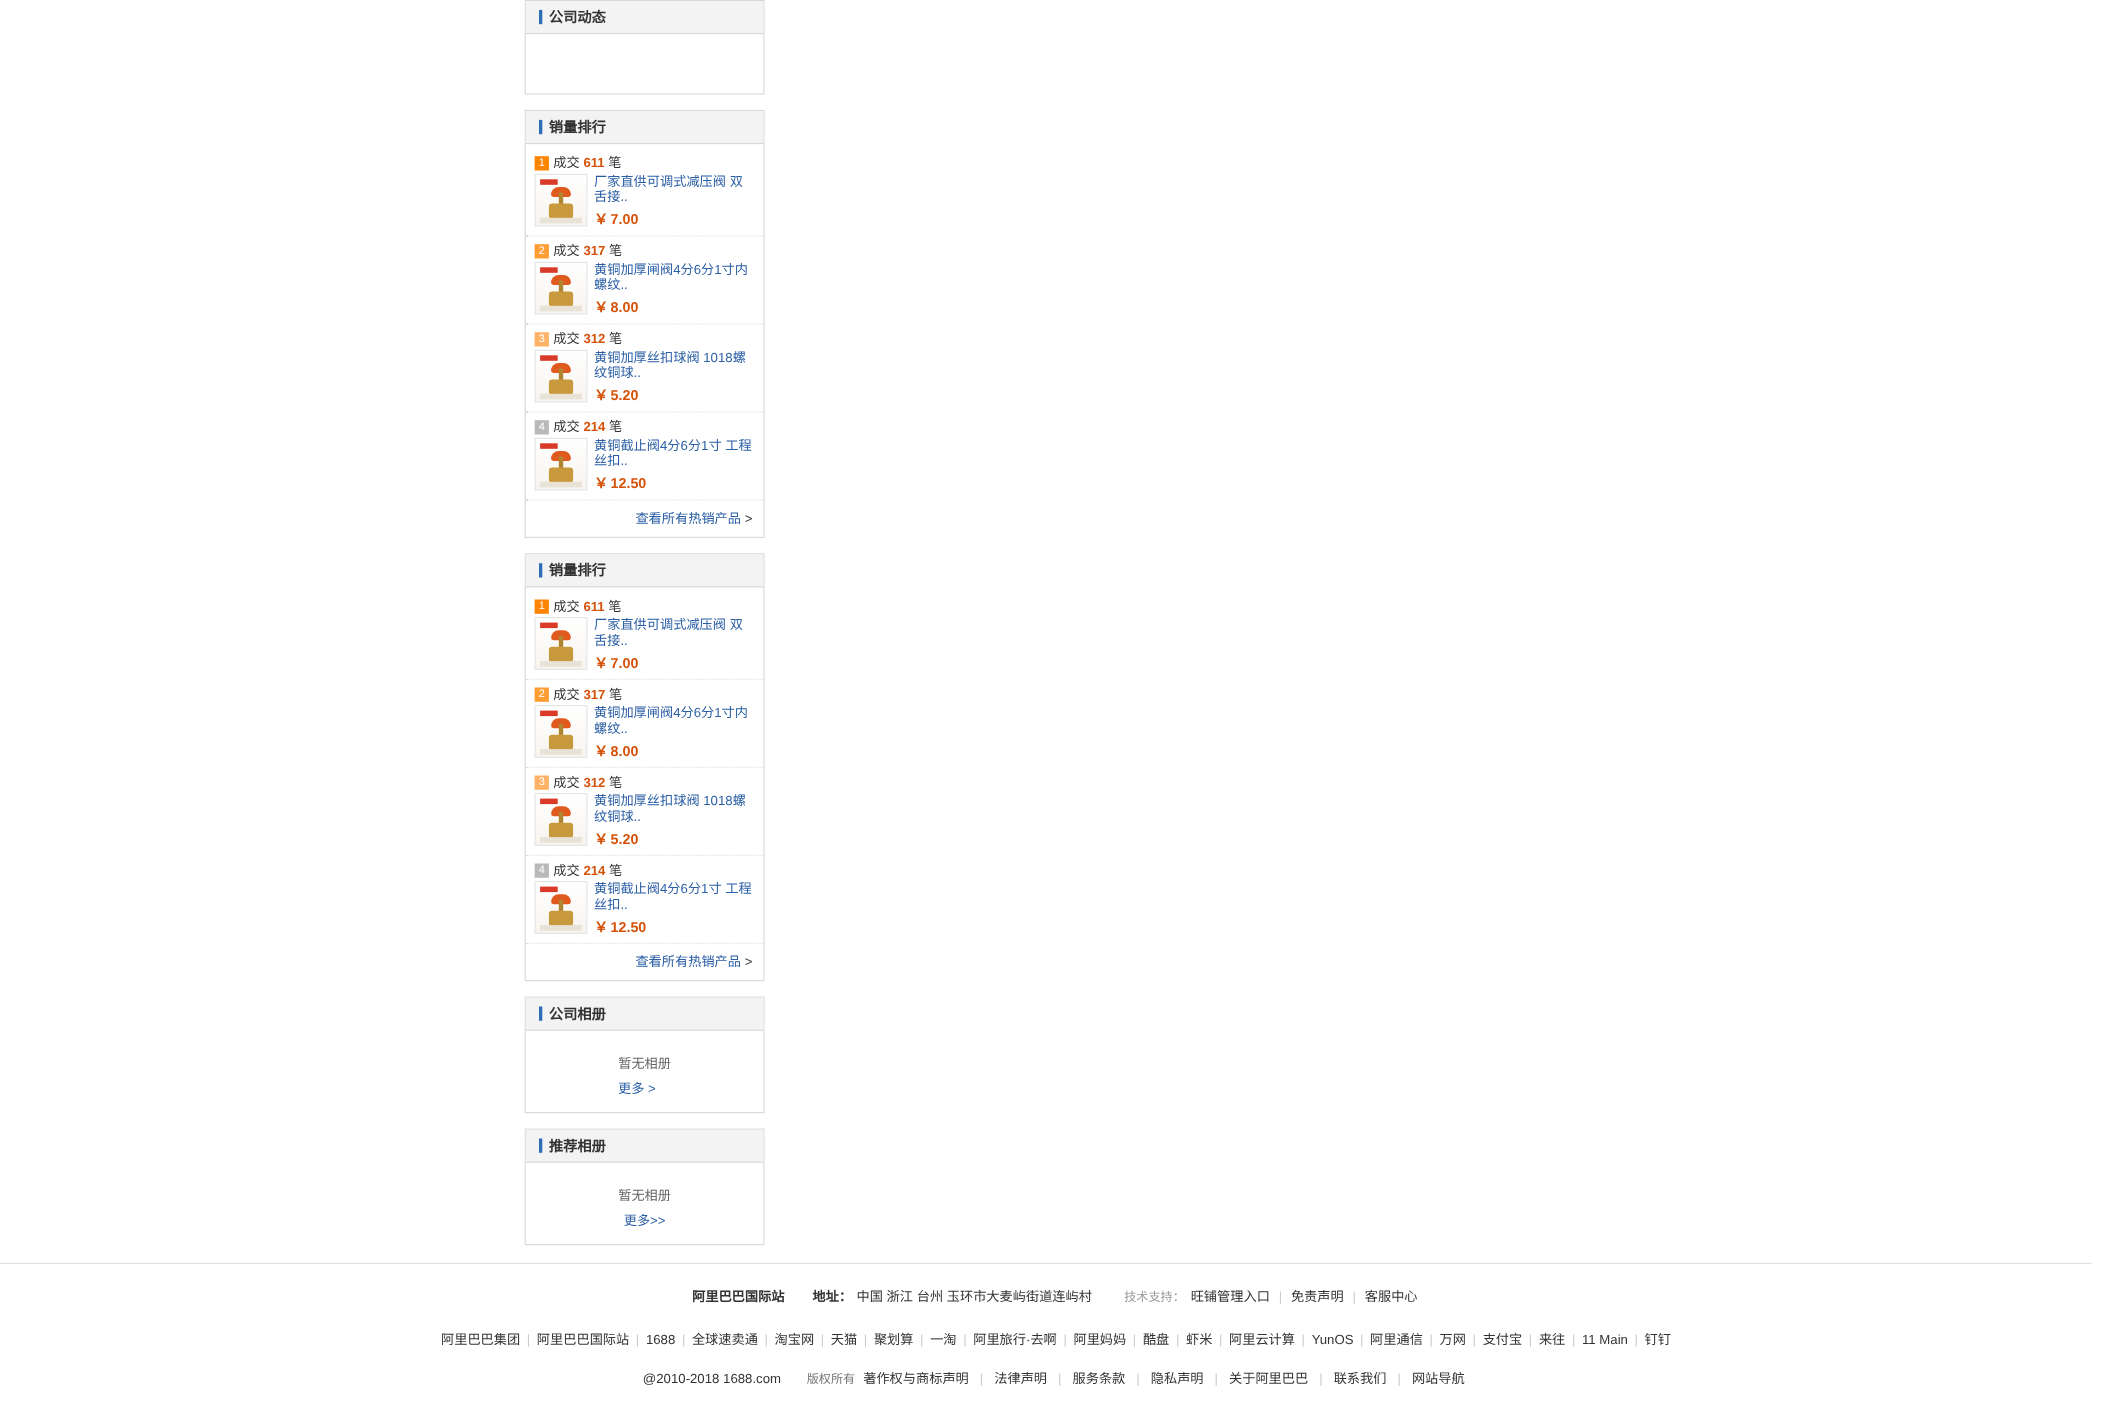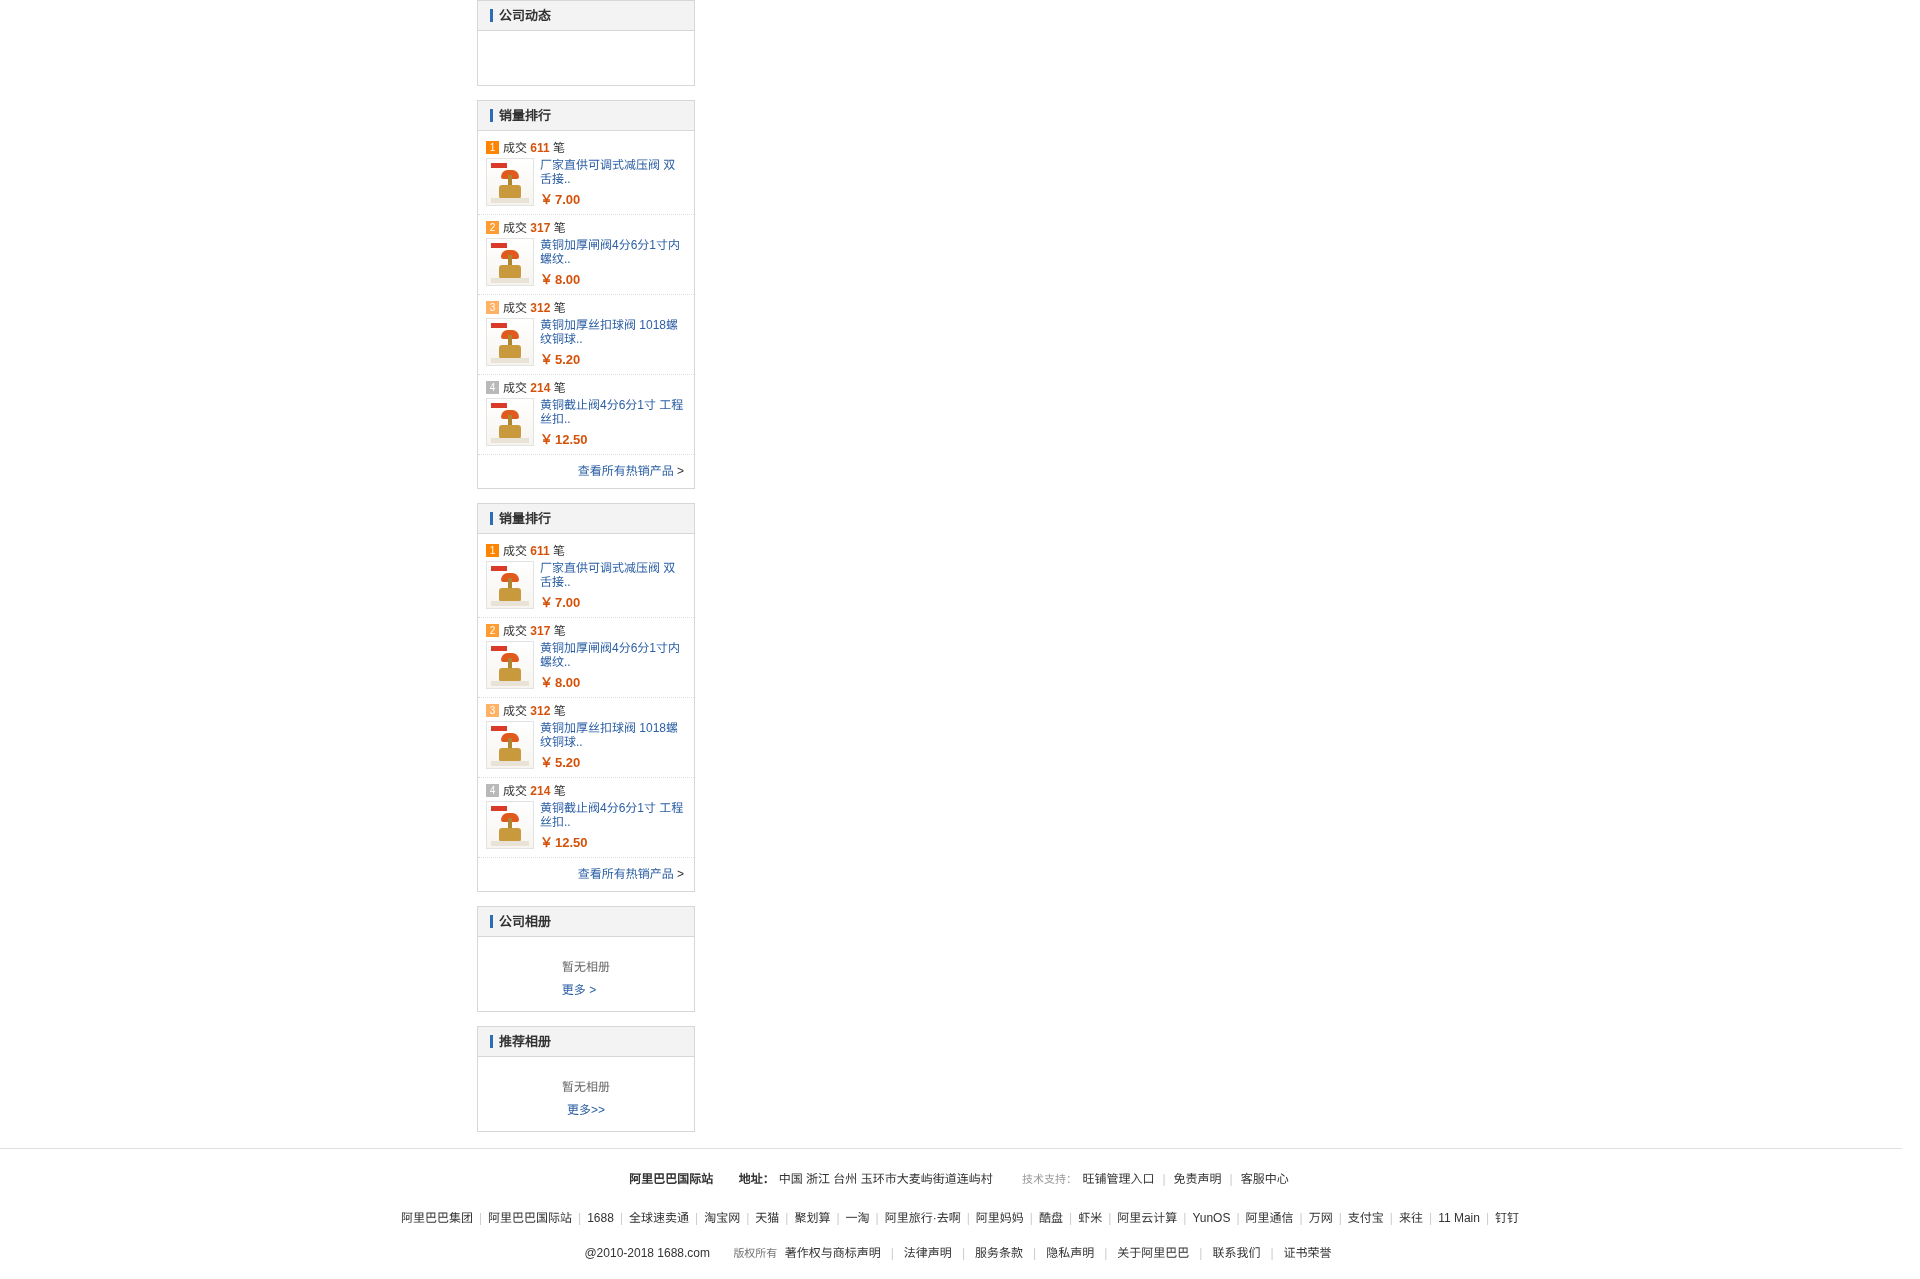--- a/index.html
+++ b/index.html
@@ -506,18 +506,18 @@
       <a class="flink">旺铺管理入口</a><span class="sepbar">|</span><a class="flink">免责声明</a><span class="sepbar">|</span><a class="flink">客服中心</a>
     </div>
 
     <div class="footer-row2">
       <a>阿里巴巴集团</a><span class="sepbar">|</span><a>阿里巴巴国际站</a><span class="sepbar">|</span><a>1688</a><span class="sepbar">|</span><a>全球速卖通</a><span class="sepbar">|</span><a>淘宝网</a><span class="sepbar">|</span><a>天猫</a><span class="sepbar">|</span><a>聚划算</a><span class="sepbar">|</span><a>一淘</a><span class="sepbar">|</span><a>阿里旅行·去啊</a><span class="sepbar">|</span><a>阿里妈妈</a><span class="sepbar">|</span><a>酷盘</a><span class="sepbar">|</span><a>虾米</a><span class="sepbar">|</span><a>阿里云计算</a><span class="sepbar">|</span><a>YunOS</a><span class="sepbar">|</span><a>阿里通信</a><span class="sepbar">|</span><a>万网</a><span class="sepbar">|</span><a>支付宝</a><span class="sepbar">|</span><a>来往</a><span class="sepbar">|</span><a>11 Main</a><span class="sepbar">|</span><a>钉钉</a>
     </div>
 
     <div class="footer-row3">
       <span class="copy">@2010-2018 1688.com</span>
       <span class="small">版权所有</span>
-      <a>著作权与商标声明</a><span class="sepbar">|</span><a>法律声明</a><span class="sepbar">|</span><a>服务条款</a><span class="sepbar">|</span><a>隐私声明</a><span class="sepbar">|</span><a>关于阿里巴巴</a><span class="sepbar">|</span><a>联系我们</a><span class="sepbar">|</span><a>证书荣誉</a>
+      <a>著作权与商标声明</a><span class="sepbar">|</span><a>法律声明</a><span class="sepbar">|</span><a>服务条款</a><span class="sepbar">|</span><a>隐私声明</a><span class="sepbar">|</span><a>关于阿里巴巴</a><span class="sepbar">|</span><a>联系我们</a><span class="sepbar">|</span><a>网站导航</a>
     </div>
   </div>
 
   <div class="right-edge"></div>
 </div>
 
 </body></html>

